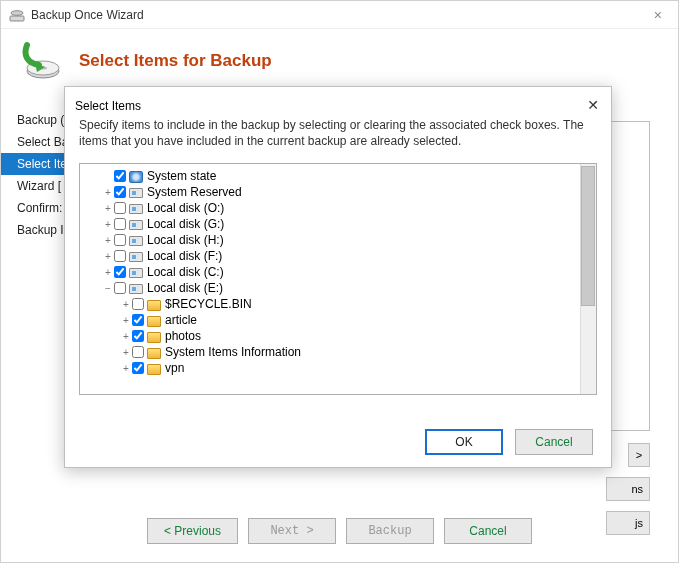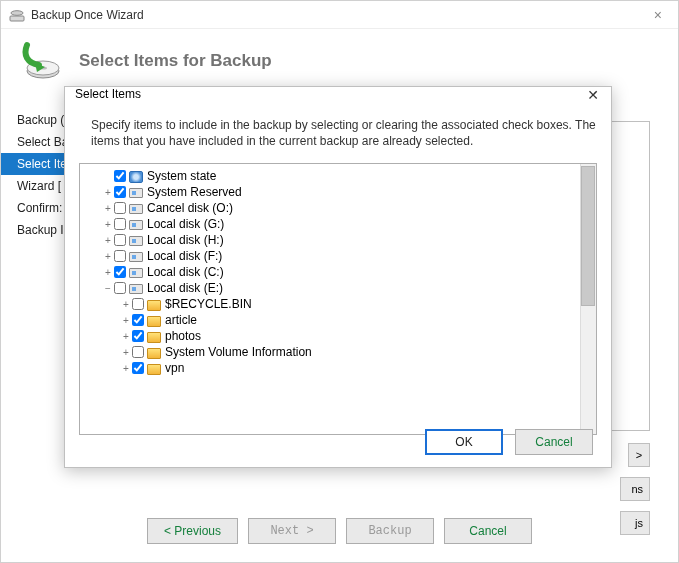--- a/index.html
+++ b/index.html
@@ -6,46 +6,46 @@
   body { margin:0; background:#fff; width:679px; height:563px; overflow:hidden; position:relative; }
 
   
   .outer-window { position:absolute; left:0; top:0; width:679px; height:563px; border:1px solid #d0d0d0; background:#fff; }
   .outer-titlebar { height:28px; display:flex; align-items:center; padding:0 8px; border-bottom:1px solid #eee; font-size:12px; color:#333; }
   .outer-titlebar .spacer { flex:1; }
   .outer-close { font-size:14px; color:#888; padding:2px 8px; cursor:default; }
 
   .wizard-head { display:flex; align-items:center; padding:12px 20px 2px 20px; }
   .wizard-icon { width:40px; height:40px; margin-right:18px; }
-  .wizard-title { font-size:17px; font-weight:700; color:#737373; }
+  .wizard-title { font-size:17px; font-weight:700; color:#c2410c; }
 
   .wizard-body { display:flex; height:420px; }
   .wizard-sidebar { width:90px; font-size:12px; padding-top:26px; overflow:hidden; }
   .wizard-sidebar .step { padding:4px 8px 4px 16px; white-space:nowrap; color:#222; }
   .wizard-sidebar .step.active { background:#1979ca; color:#fff; }
 
   .wizard-main { flex:1; position:relative; }
   .wizard-panel { position:absolute; right:28px; top:38px; width:450px; height:310px; border:1px solid #bfbfbf; background:#fff; }
   .ovide { position:absolute; right:30px; top:6px; font-size:12px; color:#333;margin-top:45px; }
   .side-btns { position:absolute; right:28px; top:360px; display:flex; flex-direction:column; gap:10px; align-items:flex-end;}
-  .side-btn { width:30px; height:24px; border:1px solid #bfbfbf; background:#e9e9e9; font-size:11px; text-align:right; padding-right:6px; line-height:22px; }
+  .side-btn { width:44px; height:24px; border:1px solid #bfbfbf; background:#e9e9e9; font-size:11px; text-align:right; padding-right:6px; line-height:22px; }
   .side-btn.scroll { width:22px; text-align:center; padding:0; }
 
   .wizard-footer { position:absolute; bottom:18px; left:0; right:0; display:flex; justify-content:center; gap:10px; }
   .btn { min-width:88px; height:26px; font-size:12px; border:1px solid #adadad; background:#e9e9e9; color:#15803d; padding:0 16px; line-height:24px; text-align:center; }
   .btn.disabled { color:#9a9a9a;font-family:Liberation Mono, monospace; }
 
   
   .modal { position:absolute; left:64px; top:86px; width:548px; height:382px; background:#fff; border:1px solid #bfbfbf; box-shadow:0 3px 16px rgba(0,0,0,.25); }
-  .modal-titlebar { height:26px; display:flex; align-items:flex-start; padding:0 6px 0 10px; font-size:12px; }
+  .modal-titlebar { height:26px; display:flex; align-items:flex-end; padding:0 6px 0 10px; font-size:12px; }
   .modal-titlebar .spacer { flex:1; }
   .modal-close { font-size:14px; color:#333; padding:0 6px; }
-  .modal-desc { font-size:12px; color:#333; padding:4px 14px 8px 26px; line-height:1.35; }
-
-  .tree-wrap { margin:6px 14px 0 14px; border:1px solid #aeaeae; height:272px; position:relative; background:#fff; }
+  .modal-desc { font-size:12px; color:#333; padding:4px 14px 8px 14px; line-height:1.35; }
+
+  .tree-wrap { margin:6px 14px 0 14px; border:1px solid #aeaeae; height:232px; position:relative; background:#fff; }
   .tree-scroll { position:absolute; right:0; top:0; bottom:0; width:16px; background:#f0f0f0; border-left:1px solid #dcdcdc; }
   .tree-thumb { position:absolute; right:1px; top:2px; width:14px; height:140px; background:#c9c9c9; border:1px solid #b5b5b5; }
 
   .tree { padding:4px 0 4px 4px; font-size:12px; color:#000; }
   .node { display:flex; align-items:center; height:16px; margin:0; }
   .exp { width:12px; text-align:center; color:#777; font-size:10px; line-height:12px; padding-top:1px; }
   .exp.blank { color:transparent; }
   .chk { width:12px; height:12px; margin:0 2px 0 0; }
   .ico { width:16px; text-align:center; font-size:12px; }
   .folder { display:inline-block; width:14px; height:11px; background:linear-gradient(#ffe27a,#f3b63a); border:1px solid #c98f1b; border-radius:1px; vertical-align:middle; }
@@ -133,21 +133,21 @@
         <div class="node indent1">
           <span class="exp">+</span>
           <input type="checkbox" class="chk" checked="" style="">
           <span class="ico"><span class="drive"></span></span>
           <span class="lbl">System Reserved</span>
         </div>
         <div class="node indent1">
           <span class="exp">+</span>
           <input type="checkbox" class="chk" style="">
           <span class="ico"><span class="drive"></span></span>
-          <span class="lbl">Cancel disk (O:)</span>
+          <span class="lbl">Local disk (O:)</span>
         </div>
         <div class="node indent1">
           <span class="exp">+</span>
           <input type="checkbox" class="chk" style="">
           <span class="ico"><span class="drive"></span></span>
           <span class="lbl">Local disk (G:)</span>
         </div>
         <div class="node indent1">
           <span class="exp">+</span>
           <input type="checkbox" class="chk" style="">
@@ -187,21 +187,21 @@
         <div class="node indent2">
           <span class="exp">+</span>
           <input type="checkbox" class="chk" checked="" style="">
           <span class="ico"><span class="folder"></span></span>
           <span class="lbl">photos</span>
         </div>
         <div class="node indent2">
           <span class="exp">+</span>
           <input type="checkbox" class="chk" style="">
           <span class="ico"><span class="folder"></span></span>
-          <span class="lbl">System Volume Information</span>
+          <span class="lbl">System Items Information</span>
         </div>
         <div class="node indent2">
           <span class="exp">+</span>
           <input type="checkbox" class="chk" checked="" style="">
           <span class="ico"><span class="folder"></span></span>
           <span class="lbl">vpn</span>
         </div>
       </div>
     <div class="tree-scroll">
       <div class="tree-thumb"></div>

